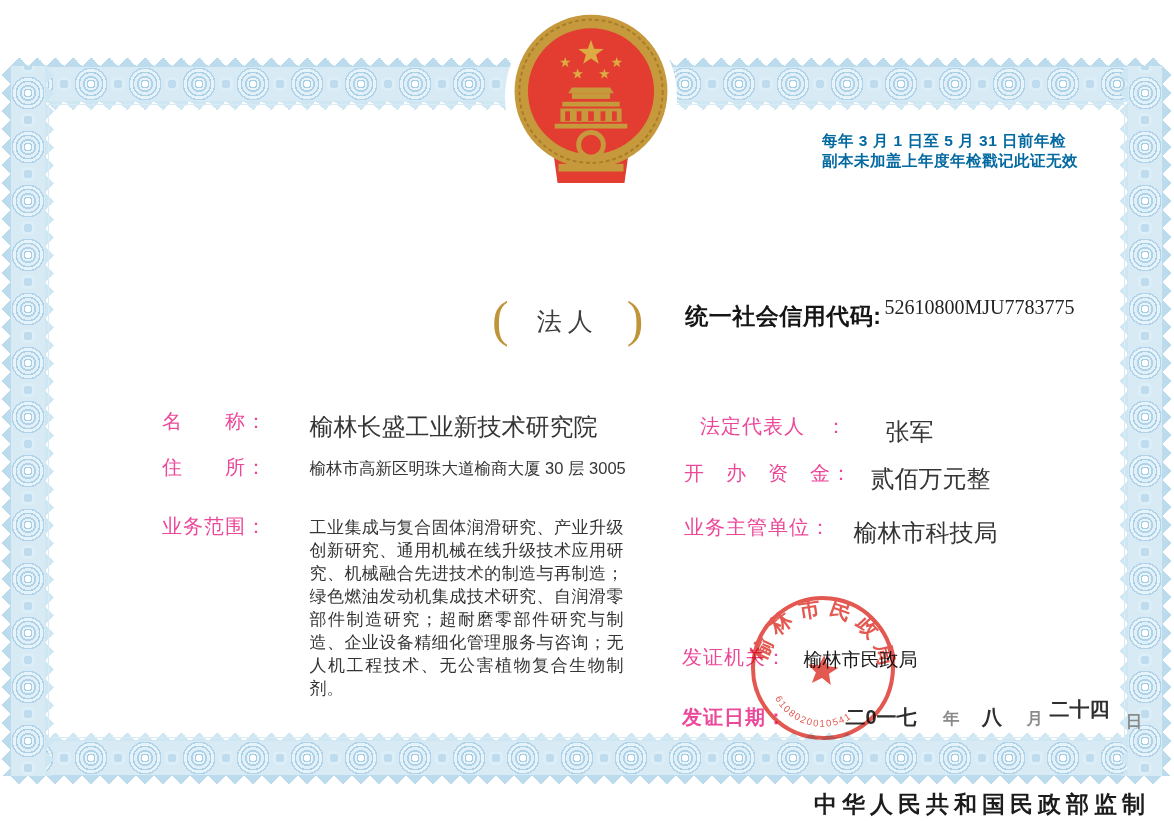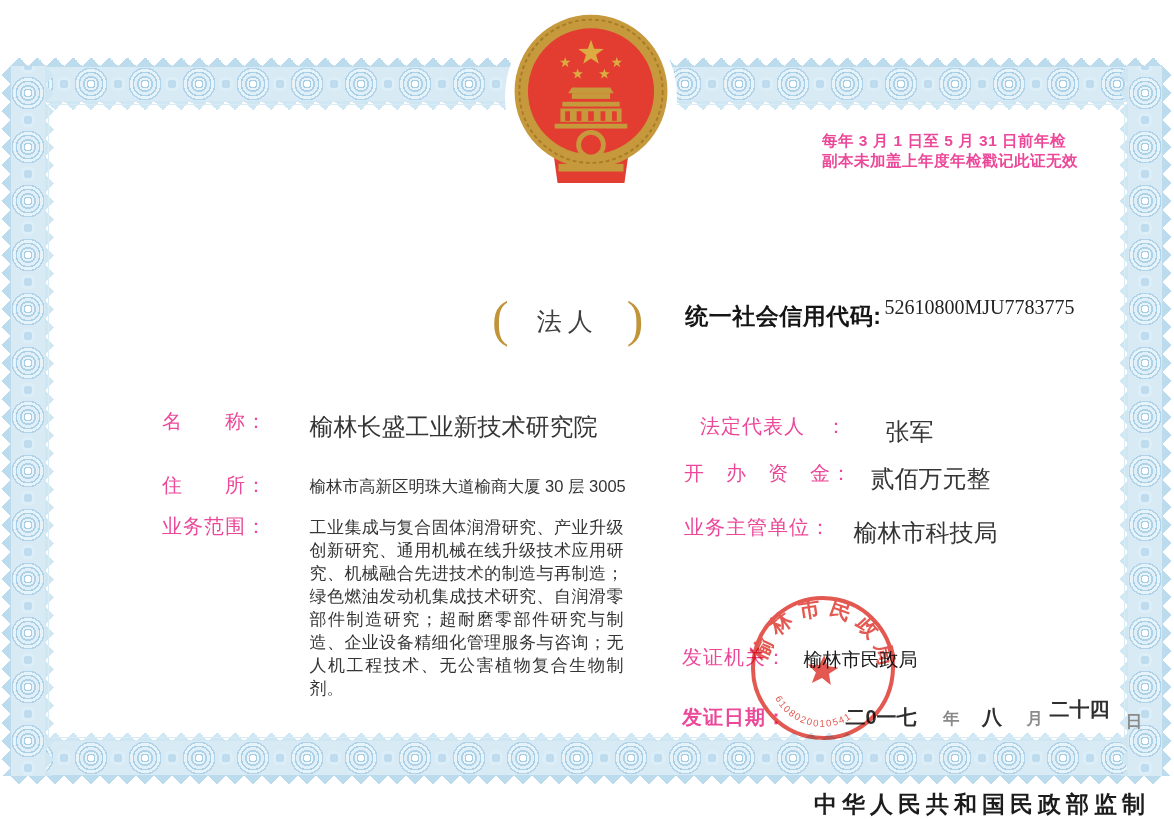--- a/index.html
+++ b/index.html
@@ -41,21 +41,21 @@
   .b-right::after{top:0;bottom:0;left:-8px;width:9px;
     background:conic-gradient(from 45deg at 0 50%, #cfe6f3 90deg, rgba(0,0,0,0) 0) 0 0/9px 18px repeat-y;}
   .inner-line{position:absolute;top:104px;left:48px;right:49px;bottom:83px;
     border:1.5px solid #d9ebf5;pointer-events:none;}
 
   
   .emblem{position:absolute;left:505px;top:5px;width:172px;height:184px;}
 
   
   .annual-note{position:absolute;left:822px;top:131px;width:300px;font-size:15.5px;line-height:20px;
-    font-weight:600;color:#ec4899;letter-spacing:0.5px;}
+    font-weight:600;color:#0369a1;letter-spacing:0.5px;}
 
   
   .title{position:absolute;left:0;right:0;top:192px;margin:0;text-align:center;
     font-size:74px;font-weight:700;letter-spacing:10px;white-space:nowrap;
     background:linear-gradient(180deg,#e6c univers 0);}
   .title{background:linear-gradient(180deg,#e8c succeeding);}
   .title{background:linear-gradient(180deg,#e9c878 0%,#c79a3c 32%,#a87d20 55%,#d6ae55 72%,#8a651a 100%);
     -webkit-background-clip:text;background-clip:text;color:transparent;
     filter:drop-shadow(1px 2px 1px rgba(130,95,25,.35));}
 
@@ -65,21 +65,21 @@
     font-family:"Liberation Serif",serif;}
   .entity-type{font-size:25px;color:#3f3f3f;letter-spacing:6px;margin:0 28px;padding-top:12px;}
   .cc-label{font-size:23px;font-weight:700;color:#151515;margin-left:42px;padding-top:8px;letter-spacing:0.5px;}
   .cc-value{font-size:20px;color:#222;font-family:"Liberation Serif",serif;padding-top:3px;margin-left:3px;}
 
   
   .frow{position:absolute;white-space:nowrap;}
   .flabel{font-size:20px;color:#ec4899;letter-spacing:1px;display:inline-block;vertical-align:top;}
   .fvalue{font-size:24px;color:#353535;display:inline-block;vertical-align:top;padding-top:3px;}
   .row-name{left:162px;top:408px;} .row-name .fvalue{margin-left:38px;}
-  .row-addr{left:162px;top:472px;} .row-addr .fvalue{margin-left:38px;font-size:16.5px;padding-top:4px;}
+  .row-addr{left:162px;top:454px;} .row-addr .fvalue{margin-left:38px;font-size:16.5px;padding-top:4px;}
   .row-scope{left:162px;top:513px;}
   .row-scope .fvalue{margin-left:38px;width:314px;white-space:normal;text-align:justify;
     line-height:23px;font-size:17px;}
   .row-legal{left:700px;top:413px;} .row-legal .fvalue{margin-left:34px;}
   .row-capital{left:684px;top:460px;} .row-capital .fvalue{margin-left:14px;}
   .row-super{left:684px;top:514px;} .row-super .fvalue{margin-left:18px;}
 
   
   .row-auth{left:682px;top:644px;z-index:2;} .row-auth .fvalue{margin-left:12px;font-size:19px;color:#1b1b1b;}
   .row-date{left:682px;top:704px;z-index:2;font-weight:bold;}

